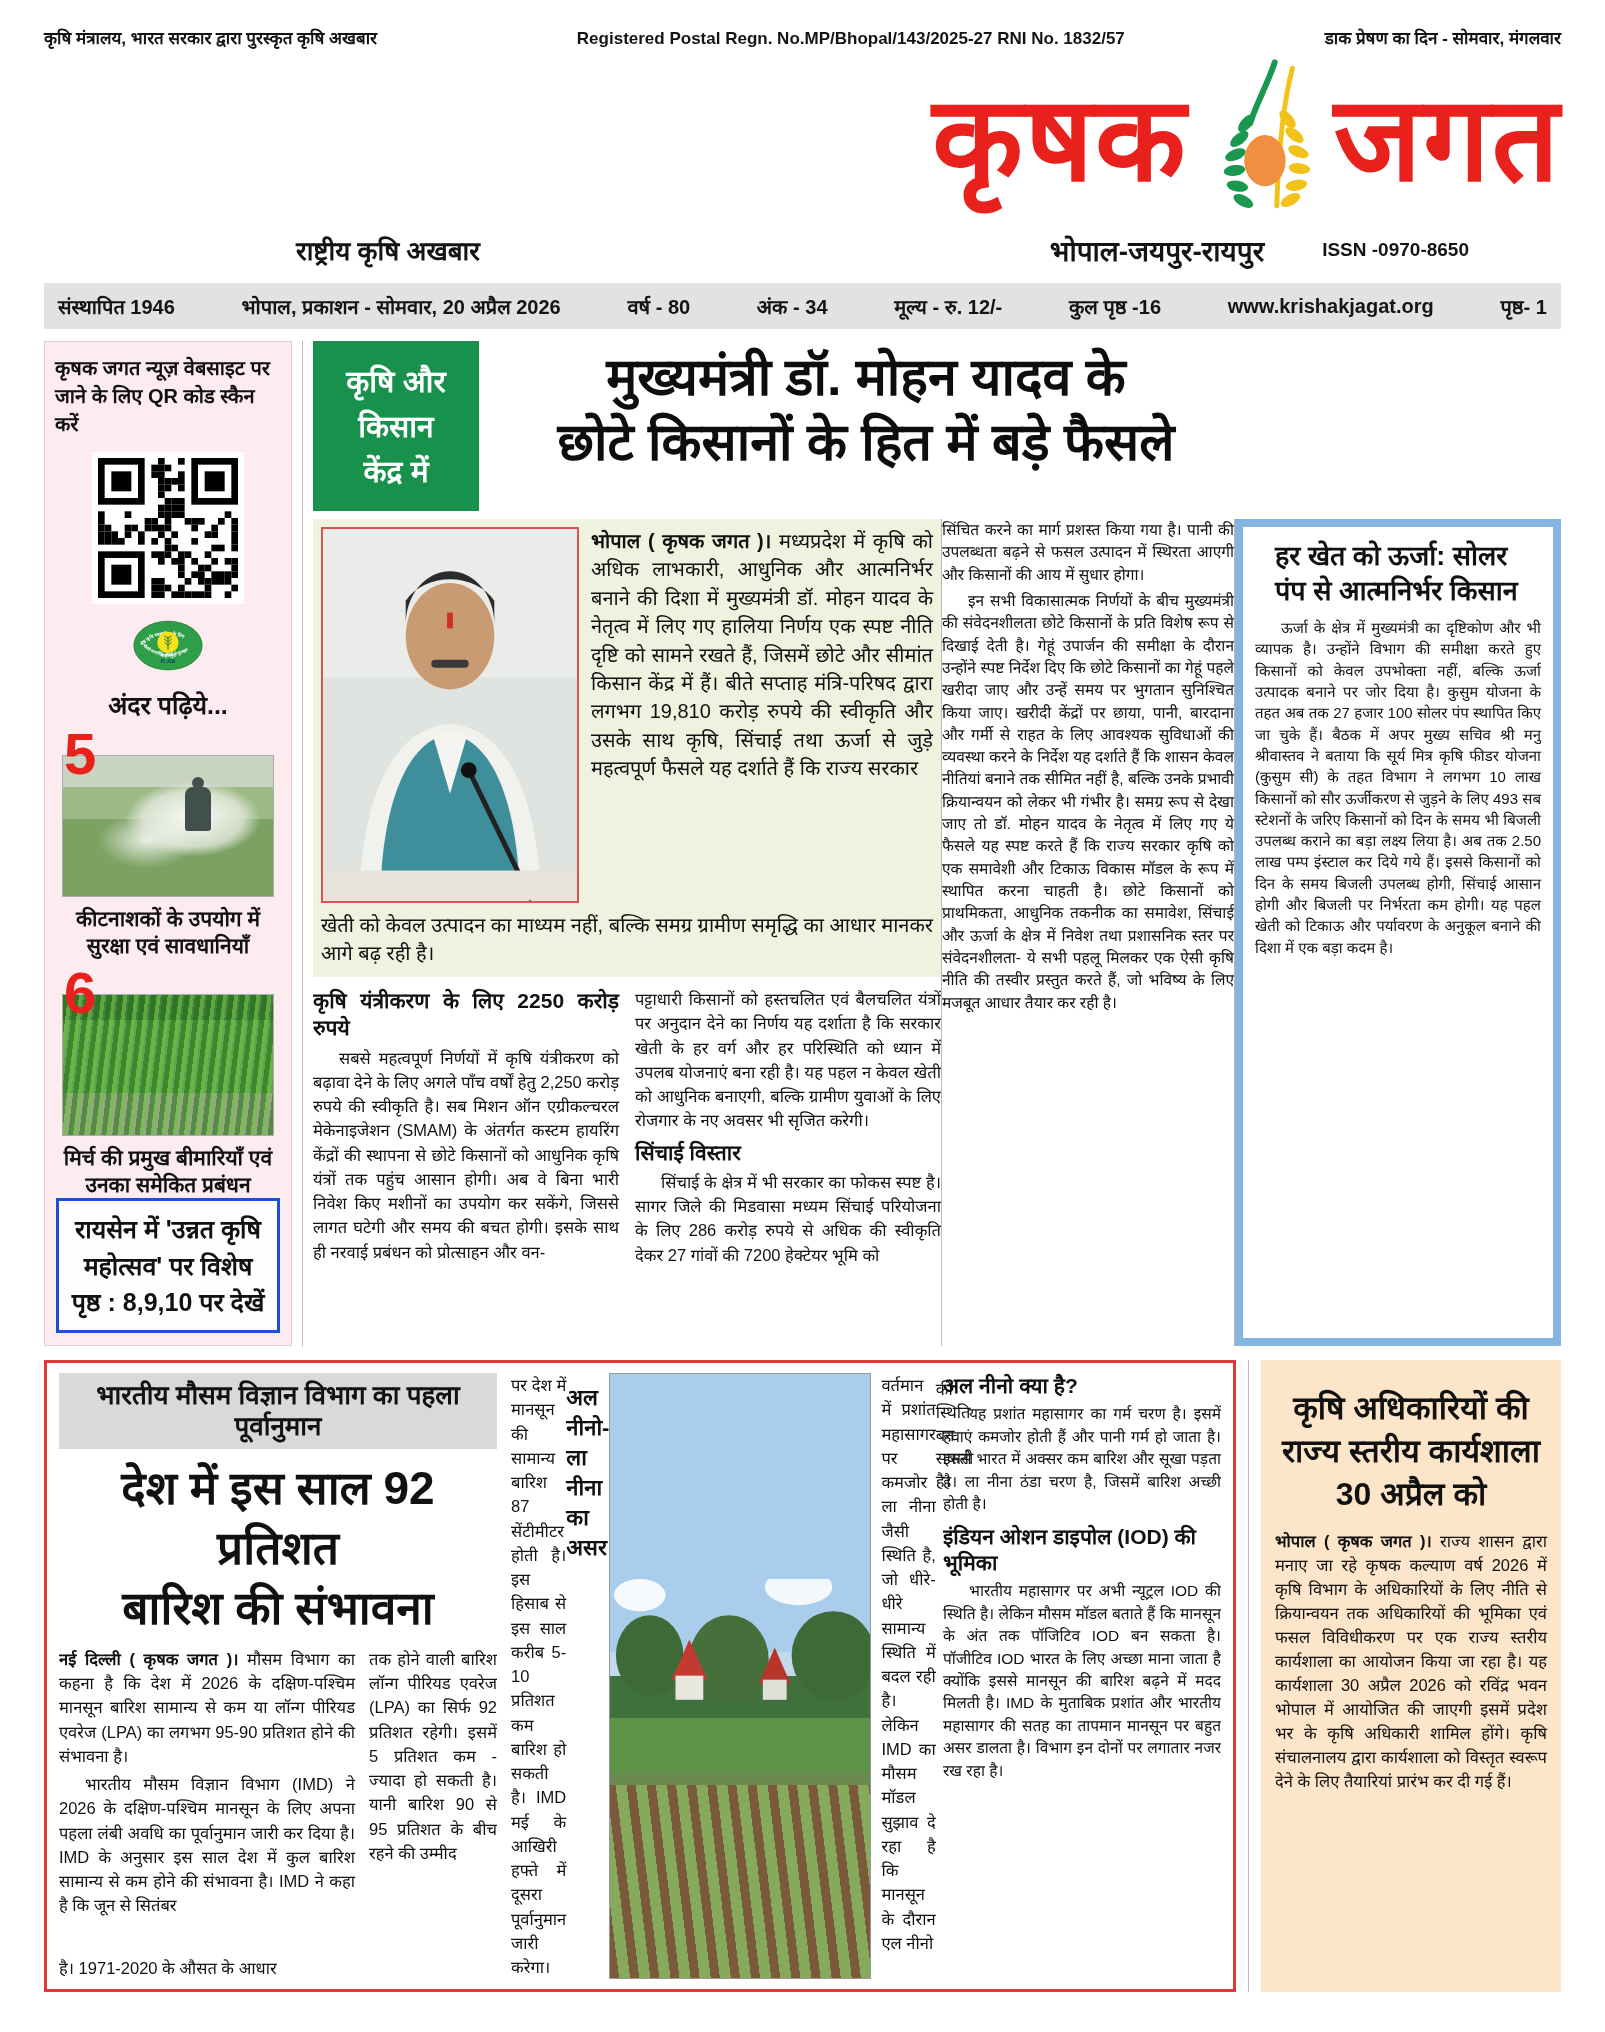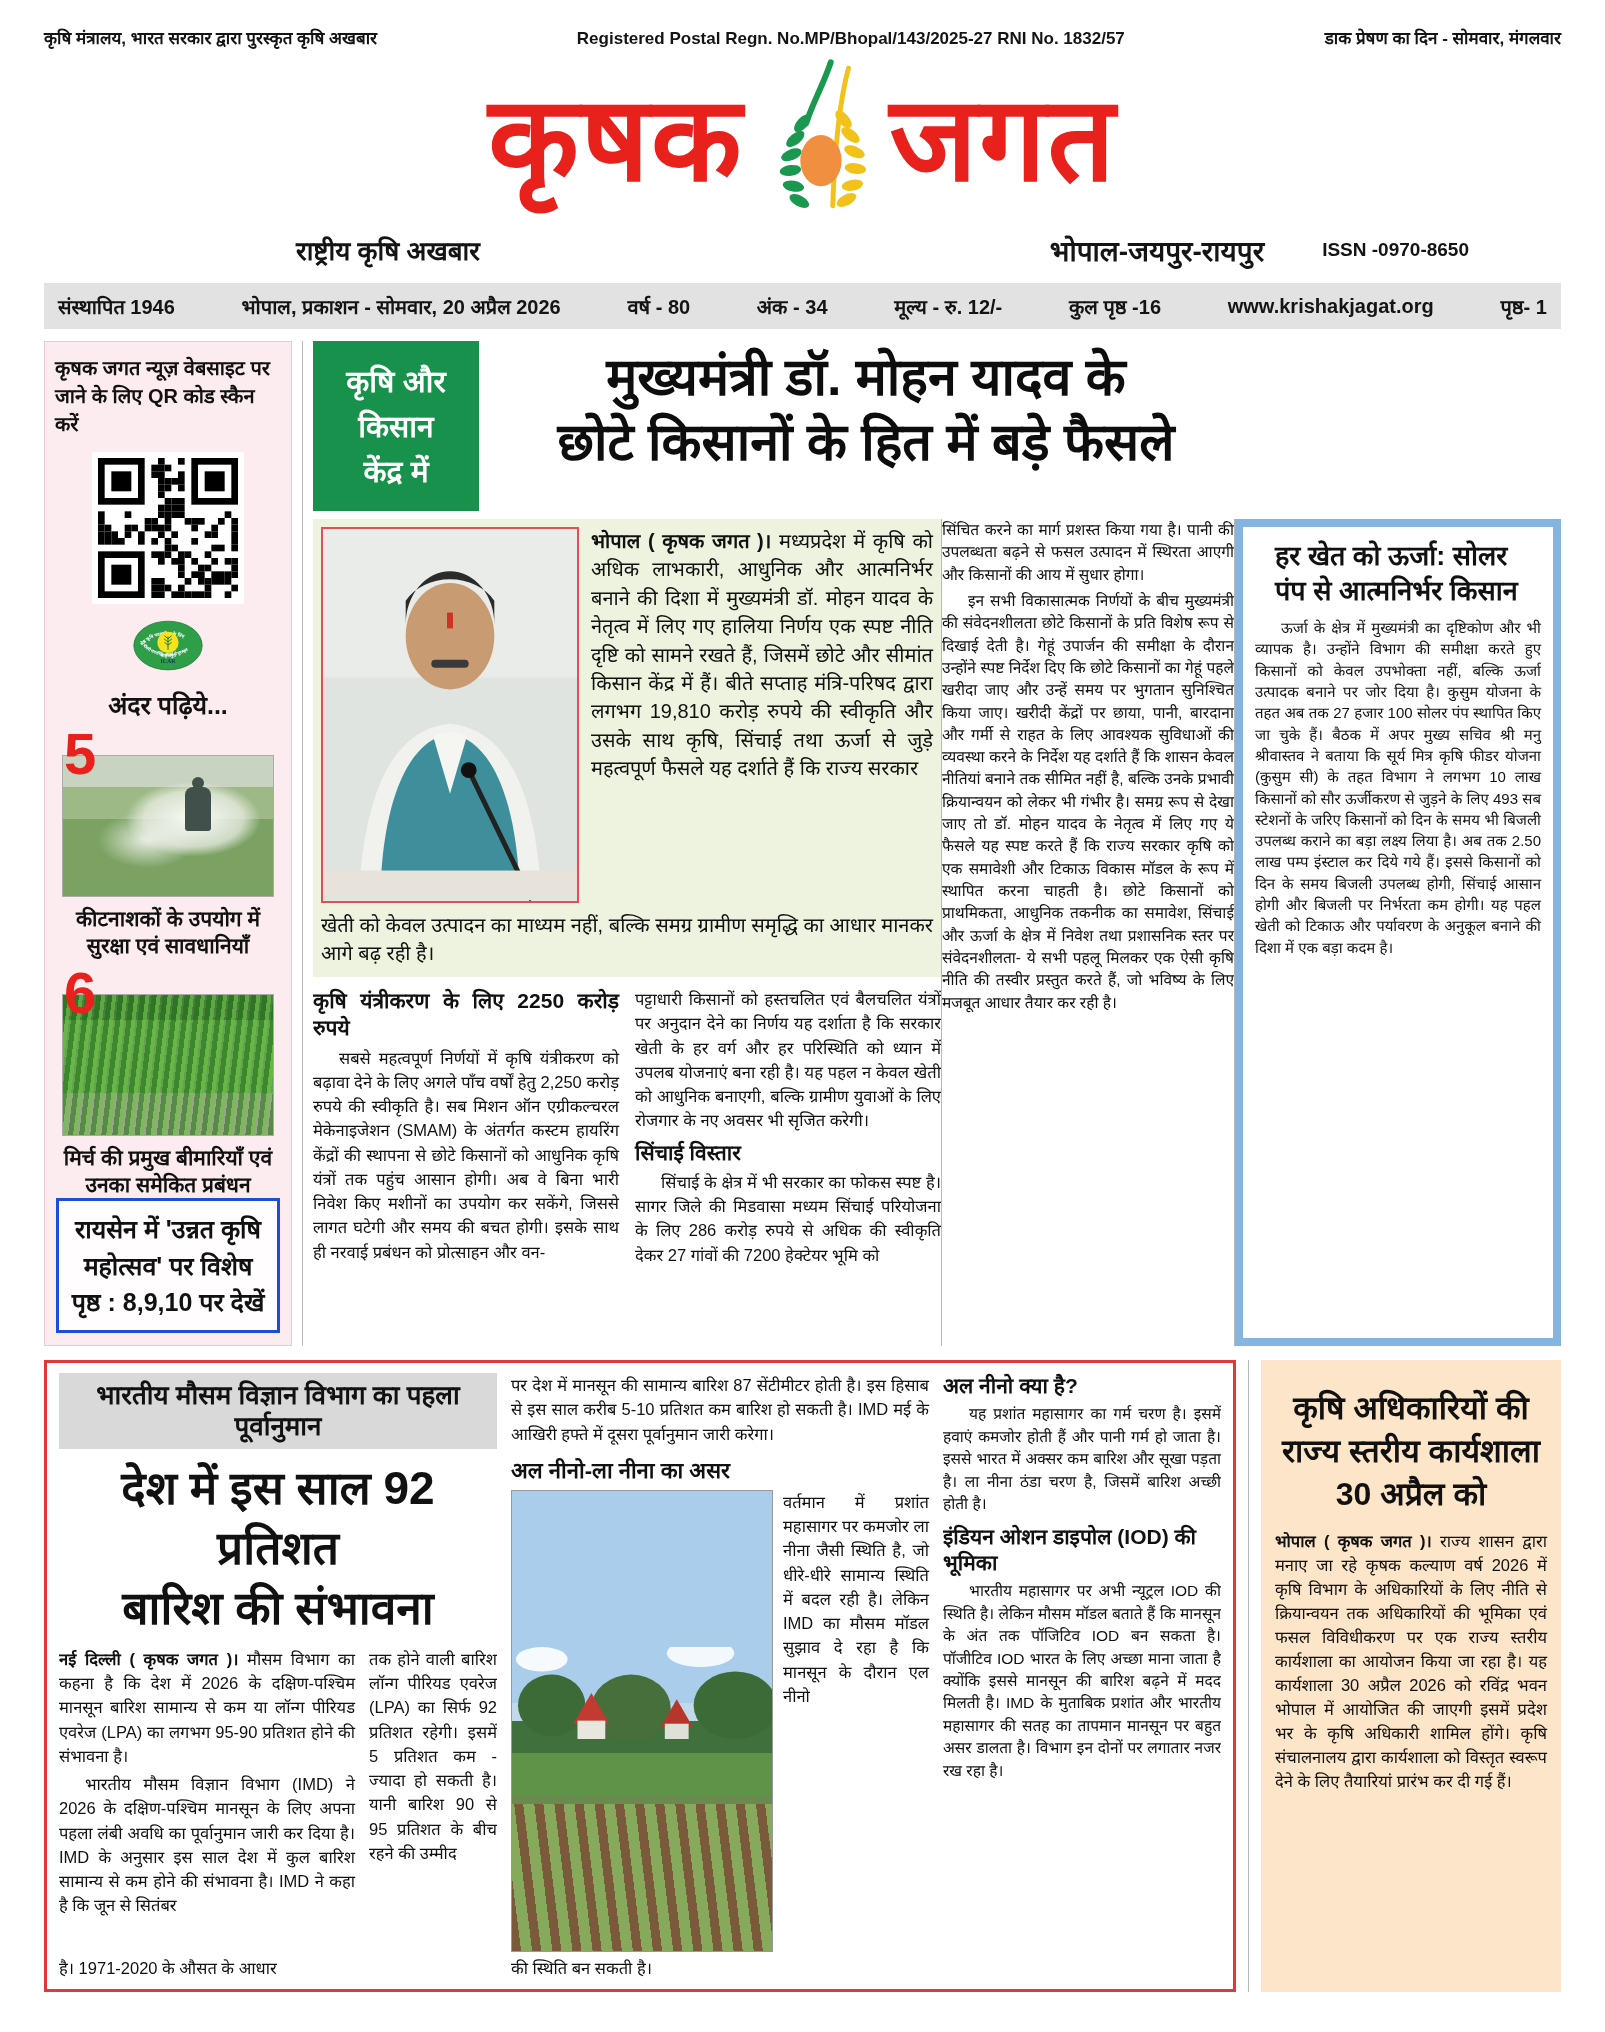--- a/index.html
+++ b/index.html
@@ -6,21 +6,21 @@
   html,body { width:1605px; }
   body {
     height:2032px; background:#ffffff; color:#111;
     font-family:"Liberation Sans","DejaVu Sans",sans-serif;
     padding:0 44px; overflow:hidden; position:relative;
   }
   
   .topbar { display:flex; justify-content:space-between; align-items:flex-end;
     margin-top:26px; font-size:17px; font-weight:bold; color:#141414; }
   .topbar .tb-center { font-family:"Liberation Sans",sans-serif; }
-  .masthead { height:172px; display:flex; align-items:center; justify-content:center; gap:14px; margin-top:4px; }
+  .masthead { height:172px; display:flex; align-items:center; justify-content:flex-end; gap:14px; margin-top:4px; }
   .mast-word { font-size:118px; line-height:1; font-weight:800; color:#e8211d; letter-spacing:2px; }
   .mast-logo { width:118px; height:164px; flex:0 0 auto; }
   .mast-sub { display:flex; align-items:center; height:46px; margin-top:2px; }
   .tagline { margin-left:252px; font-size:26px; font-weight:bold; color:#141414; }
   .editions { margin-left:auto; font-size:28px; font-weight:bold; color:#141414; }
   .issn { margin-left:58px; margin-right:92px; font-size:19px; font-weight:bold; color:#141414; }
   .infobar { margin-top:10px; background:#e2e2e2; height:46px; display:flex; align-items:center;
     justify-content:space-between; padding:0 14px; font-size:20px; font-weight:bold; color:#141414; white-space:nowrap; }
   
   .vdiv { width:1px; background:#b9b9b9; align-self:stretch; flex:0 0 auto; }
@@ -77,21 +77,21 @@
   
   .bottom { display:flex; gap:12px; margin-top:14px; height:632px; }
   .weather { flex:1 1 auto; border:3px solid #e03a36; padding:10px 12px; display:flex; gap:14px; overflow:hidden; min-width:0; }
   .wb-left { flex:0 0 438px; display:flex; flex-direction:column; min-width:0; }
   .wkicker { background:#d9d9d9; text-align:center; font-size:26px; font-weight:800; padding:7px 4px; line-height:1.2; }
   .wheadline { font-size:46px; font-weight:800; text-align:center; line-height:1.3; margin:10px 0 8px; }
   .wcols { display:flex; gap:14px; flex:1; min-height:0; overflow:hidden; }
   .wcolA { flex:1; font-size:16.5px; line-height:1.47; text-align:justify; }
   .wcolB { flex:0 0 128px; font-size:16.5px; line-height:1.47; text-align:justify; }
   .wtail { font-size:16.5px; margin-top:4px; }
-  .wb-mid { flex:0 0 418px; display:flex; flex-direction:column; min-width:0; }
+  .wb-mid { flex:0 0 418px; display:flex; flex-direction:row; min-width:0; }
   .wcolC { font-size:16.5px; line-height:1.47; text-align:justify; }
   .wsub { font-size:22px; font-weight:800; margin:8px 0 6px; }
   .photo-row { display:flex; gap:10px; flex:1; min-height:0; }
   .field-photo { flex:0 0 262px; border:1px solid #999; position:relative; overflow:hidden;
       background: linear-gradient(#a9cdea 0 46%, #c2d9ec 46% 50%, #40703c 50% 57%, #5f9448 57% 66%, #6b8a50 66% 68%, #84693f 68% 100%); }
   .field-rows { position:absolute; left:0; right:0; bottom:0; height:32%;
       background: repeating-linear-gradient(83deg, #7b5a3c 0 9px, #86a95c 9px 20px); }
   .field-photo svg { position:absolute; top:34%; left:0; width:100%; height:20%; }
   .wcolCside { flex:1; font-size:16.5px; line-height:1.47; text-align:justify; }
   .wb-colD { flex:1 1 auto; font-size:15.5px; line-height:1.45; text-align:justify; overflow:hidden; min-width:0; }

